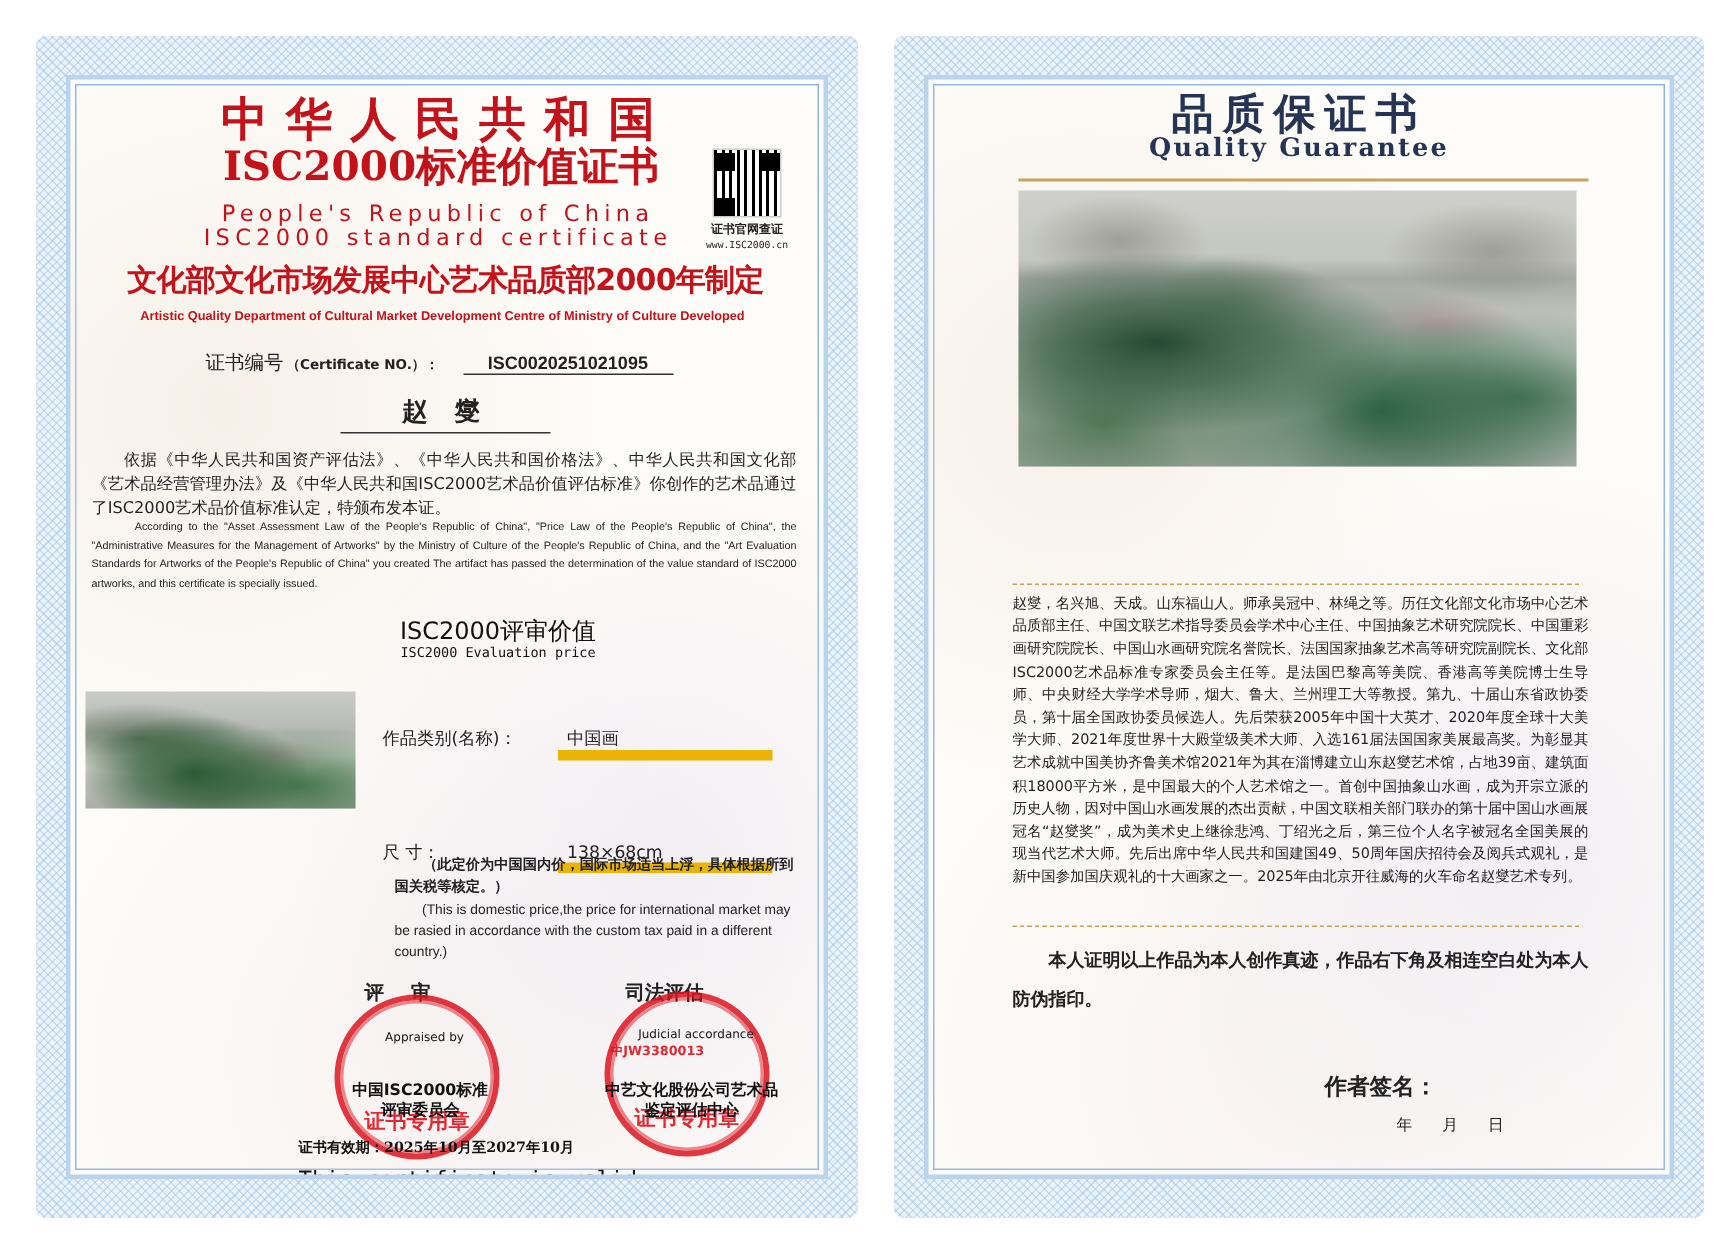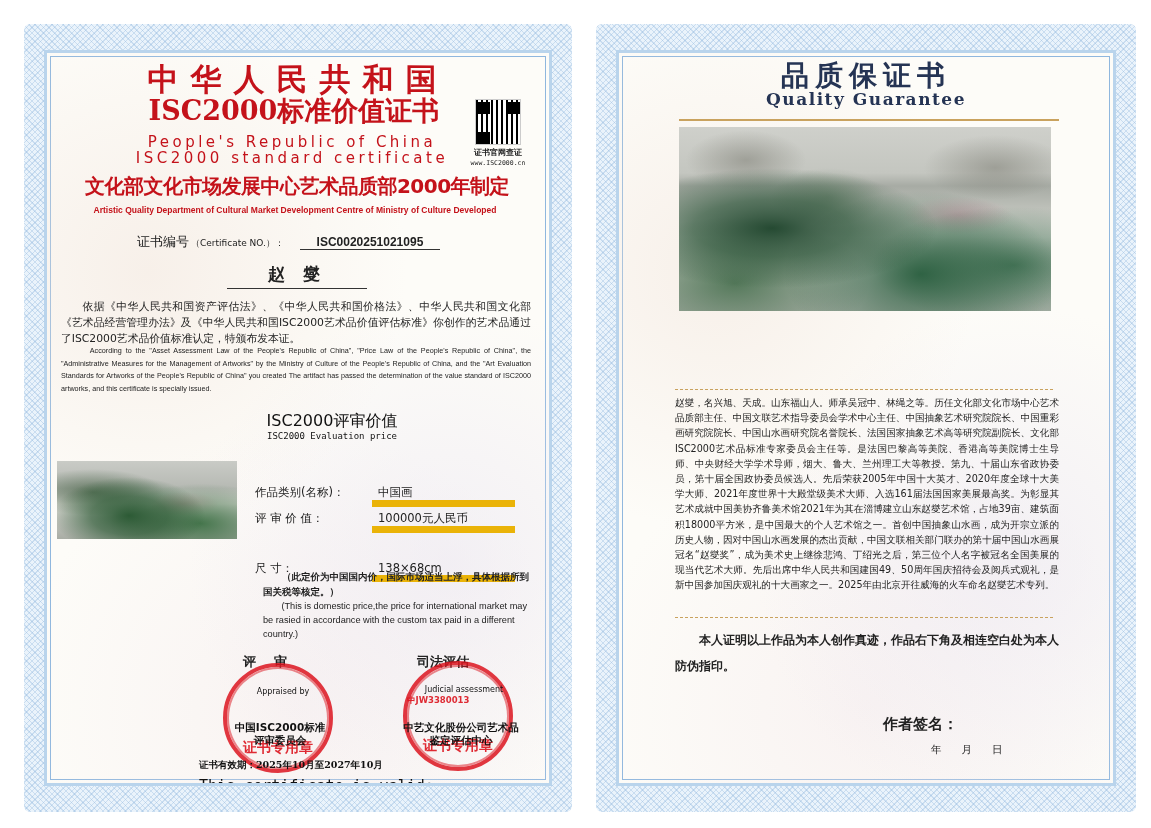--- a/index.html
+++ b/index.html
@@ -85,21 +85,21 @@
     }
     .l-dept-en {
       position: absolute; left: 8px; top: 152px; width: 480px;
       color: #c4121a; font-weight: bold; font-size: 8.5px; text-align: center; white-space: nowrap;
       font-family: "Liberation Sans", sans-serif;
     }
     .cert-no-row {
       position: absolute; left: 90px; top: 180px; width: 330px;
       font-size: 13px; color: #222; white-space: nowrap; display: flex; align-items: baseline;
     }
-    .cert-no-row .small { font-size: 9px; margin: 0 2px; }
+    .cert-no-row .small { font-size: 9px; margin: 0 2px; font-weight: bold; }
     .cert-no-value {
       display: inline-block; margin-left: 14px; width: 140px;
       border-bottom: 1px solid #333; font-weight: bold; font-size: 12px; text-align: center;
       font-family: "Liberation Sans", sans-serif;
     }
     .artist-name {
       position: absolute; left: 180px; top: 210px; width: 140px;
       text-align: center; font-size: 17px; font-weight: bold; color: #222;
       border-bottom: 1px solid #333; padding-bottom: 2px; letter-spacing: 6px;
     }
@@ -266,45 +266,41 @@
 
     <div class="eval-title">ISC2000评审价值</div>
     <div class="eval-sub">ISC2000 Evaluation price</div>
 
     <div class="painting-thumb"></div>
 
     <div class="field-row row1">
       <span class="lbl">作品类别(名称)：</span>
       <span class="val">中国画</span>
     </div>
-    <div class="field-row row2">
-      <span class="lbl">评 审 价 值：</span>
-      <span class="val">100000元人民币</span>
-    </div>
     <div class="field-row row3">
       <span class="lbl">尺        寸：</span>
       <span class="val">138×68cm</span>
     </div>
 
     <div class="note-cn">（此定价为中国国内价，国际市场适当上浮，具体根据所到国关税等核定。）</div>
     <div class="note-en">(This is domestic price,the price for international market may be rasied in accordance with the custom tax paid in a different country.)</div>
 
     <div class="sig-label a">评审</div>
     <div class="sig-label b">司法评估</div>
 
     <div class="stamp a">
       <div class="stamp-seal">证书专用章</div>
     </div>
     <div class="stamp b">
       <div class="stamp-id">中JW3380013</div>
       <div class="stamp-seal">证书专用章</div>
     </div>
 
     <div class="stamp-en a">Appraised by</div>
-    <div class="stamp-en b">Judicial assessment</div>
+    <div class="stamp-en b">Judicial accordance</div>
 
     <div class="stamp-cn a">
       <div>中国ISC2000标准</div>
       <div>评审委员会</div>
     </div>
     <div class="stamp-cn b">
       <div>中艺文化股份公司艺术品</div>
       <div>鉴定评估中心</div>
     </div>
 

